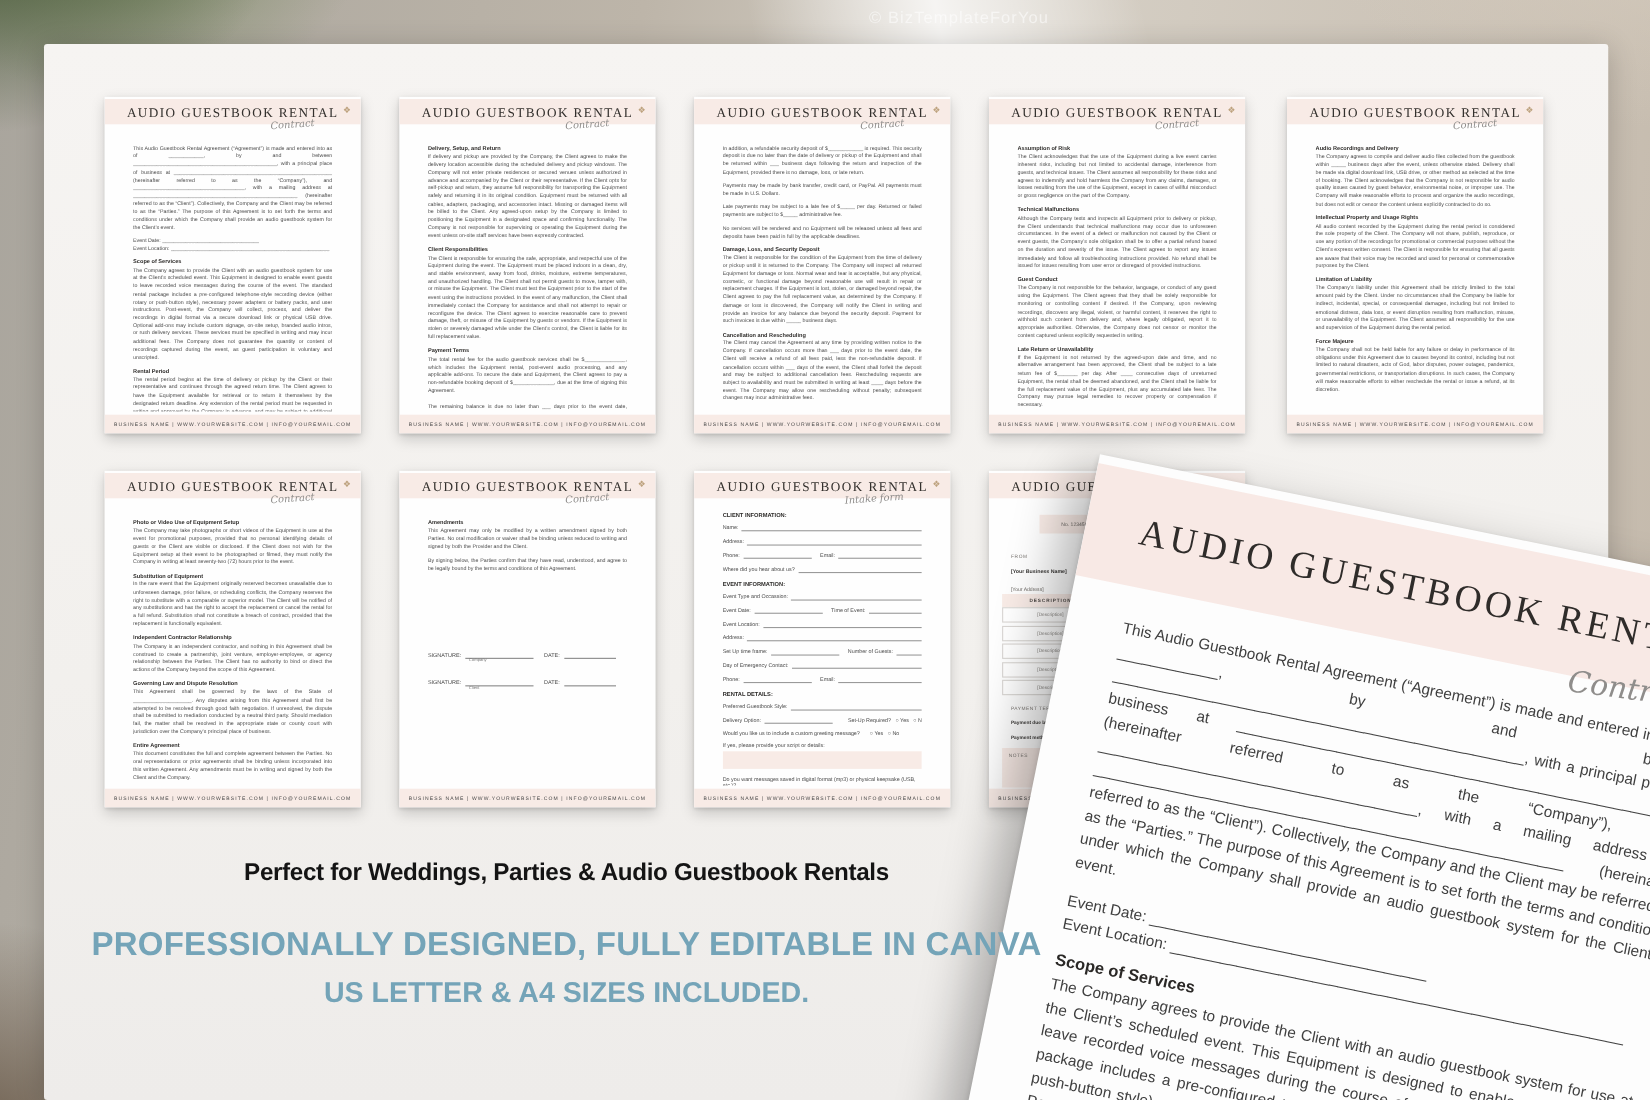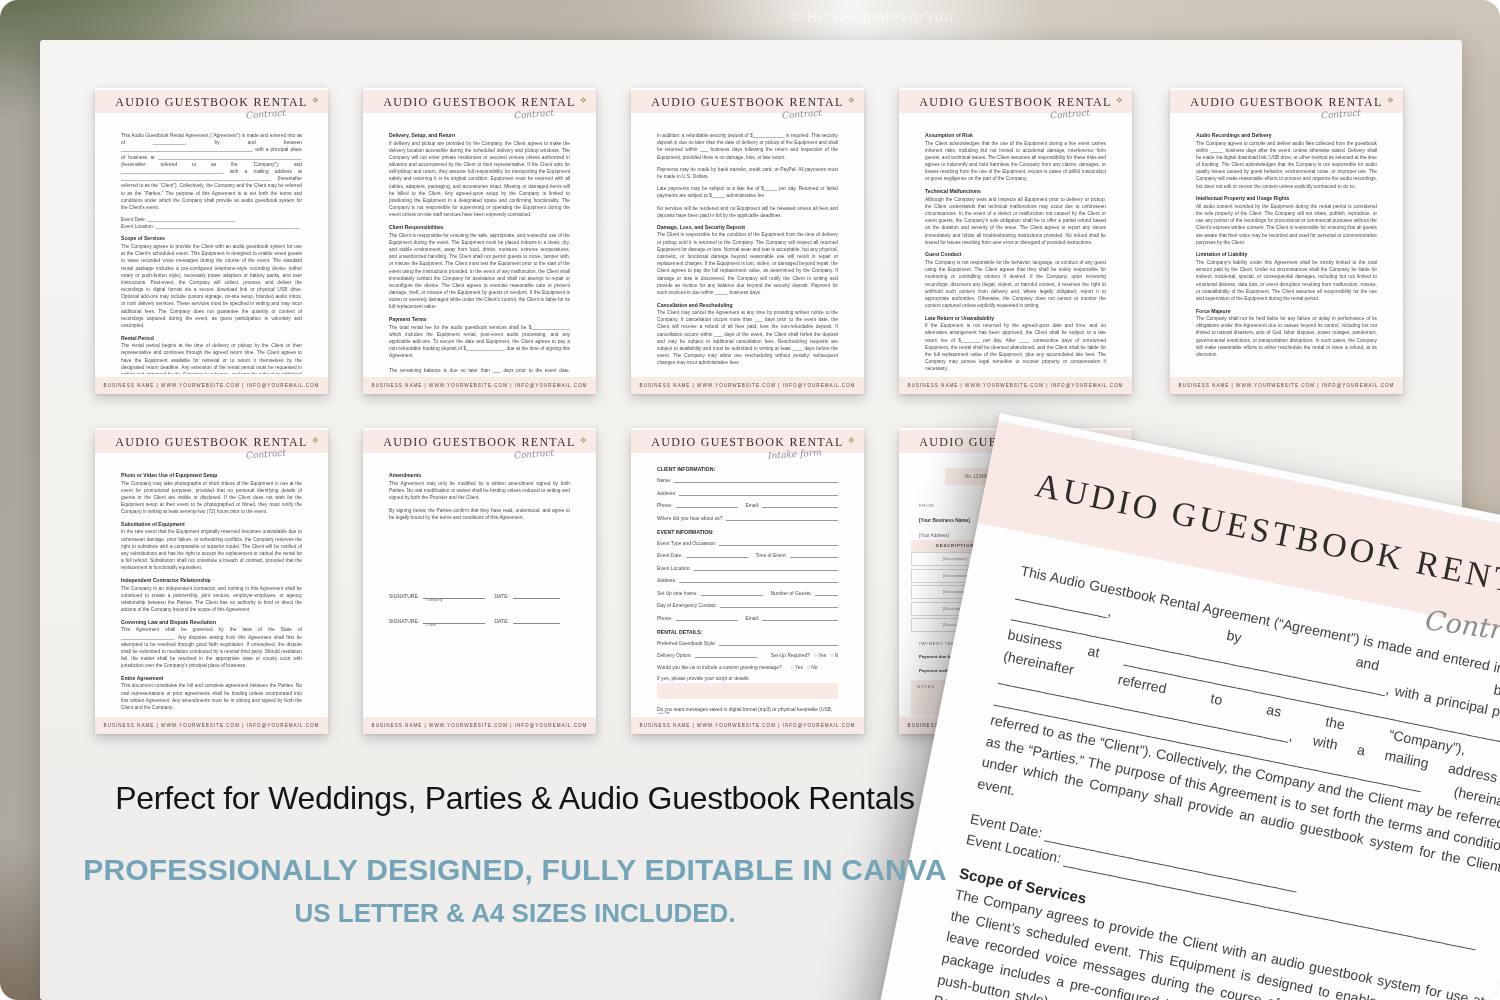--- a/index.html
+++ b/index.html
@@ -4,21 +4,21 @@
 <style>
   html,body{margin:0;padding:0;}
   .stage{position:relative;width:1500px;height:1000px;overflow:hidden;
     font-family:"Liberation Sans",sans-serif;
     background:
       radial-gradient(420px 260px at -40px -60px, rgba(64,84,48,0.95), rgba(64,84,48,0) 70%),
       radial-gradient(300px 200px at 120px -50px, rgba(118,136,94,0.85), rgba(118,136,94,0) 70%),
       linear-gradient(78deg, rgba(255,255,255,0) 52%, rgba(255,255,255,0.8) 62%, rgba(255,255,255,0) 73%),
       radial-gradient(520px 320px at 104% -12%, rgba(216,206,192,0.95), rgba(216,206,192,0) 75%),
       radial-gradient(420px 320px at -40px 106%, rgba(92,74,56,0.9), rgba(92,74,56,0) 70%),
-      linear-gradient(100deg,#a9a59d 0%,#bdb5a9 35%,#d6d0c6 55%,#c3b8aa 100%); border-radius: 18px;}
+      linear-gradient(100deg,#a9a59d 0%,#bdb5a9 35%,#d6d0c6 55%,#c3b8aa 100%);}
   .watermark{position:absolute;left:790px;top:8px;font-size:15px;letter-spacing:1px;
     color:rgba(255,255,255,0.55);}
   .panel{position:absolute;left:40px;top:40px;width:1422px;height:960px;border-radius:3px;
     background:linear-gradient(180deg,#f6f4f2 0%,#f2f0ed 60%,#eeecea 100%);
     box-shadow:0 4px 26px rgba(0,0,0,0.2);}
   
   .page{position:absolute;width:233px;height:306px;background:#fefefe;overflow:hidden;
     box-shadow:0 5px 12px rgba(0,0,0,0.18),0 1px 3px rgba(0,0,0,0.12);}
   .phead{position:absolute;left:0;top:2px;width:100%;height:23px;background:#f8ebe6;}
   .ptitle{font-family:"Liberation Serif",serif;font-size:12px;letter-spacing:1.3px;
@@ -71,21 +71,21 @@
   .bp-head{position:absolute;left:0;top:8px;width:100%;height:104px;background:#f8e9e5;}
   .bp-title{font-family:"Liberation Serif",serif;font-size:34px;letter-spacing:3.5px;color:#2f2c2a;
     text-align:center;line-height:110px;white-space:nowrap;}
   .bp-script{position:absolute;right:62px;top:98px;font-family:"DejaVu Serif",serif;font-style:italic;
     font-size:27px;color:#8f8d8b;transform:rotate(-4deg);}
   .bp-body{position:absolute;left:52px;right:48px;top:140px;color:#3f3f3f;}
   .bp-p{font-size:14px;line-height:1.55;text-align:justify;margin:0 0 14px;white-space:pre-line;}
   .bp-h{font-size:15px;font-weight:bold;color:#2a2826;margin:14px 0 3px;}
   
   .marketing{position:absolute;left:40px;top:780px;width:950px;text-align:center;}
-  .mk-h{font-size:32px;font-weight:normal;color:#141414;letter-spacing:-0.3px;}
+  .mk-h{font-size:22px;font-weight:bold;color:#141414;letter-spacing:-0.3px;}
   .mk-s1{margin-top:36px;font-size:30px;font-weight:bold;letter-spacing:0.2px;}
   .mk-s2{margin-top:11px;font-size:26px;font-weight:bold;}
 </style>
 </head>
 <body>
 
 <div class="stage">
   <div class="watermark">© BizTemplateForYou</div>
   <div class="panel"></div>
 

